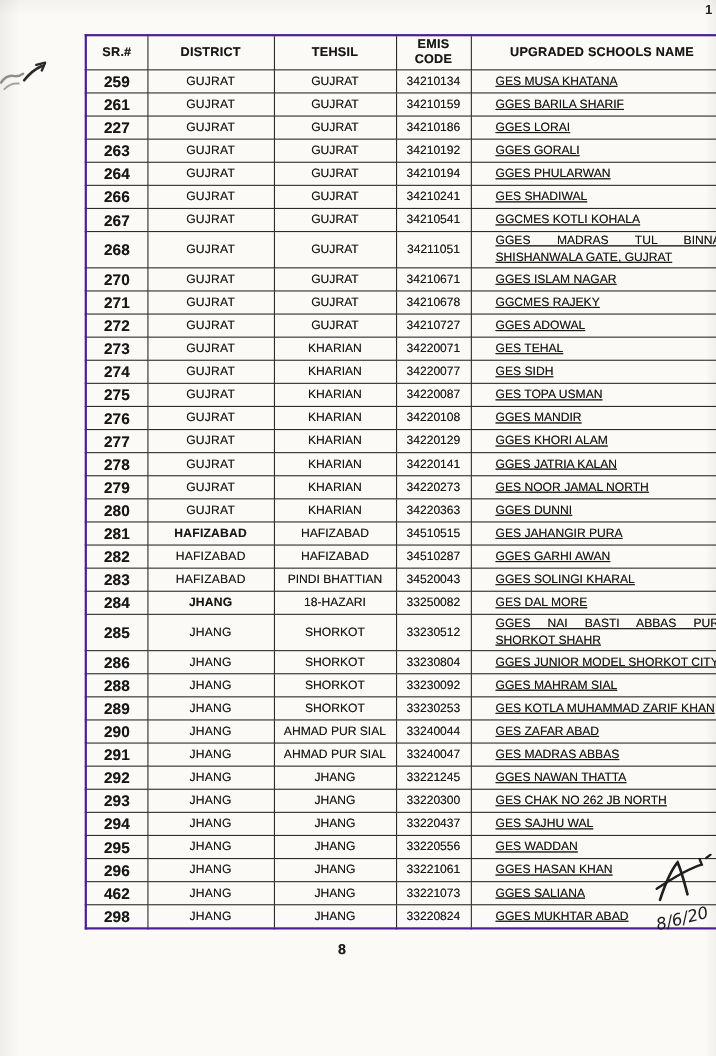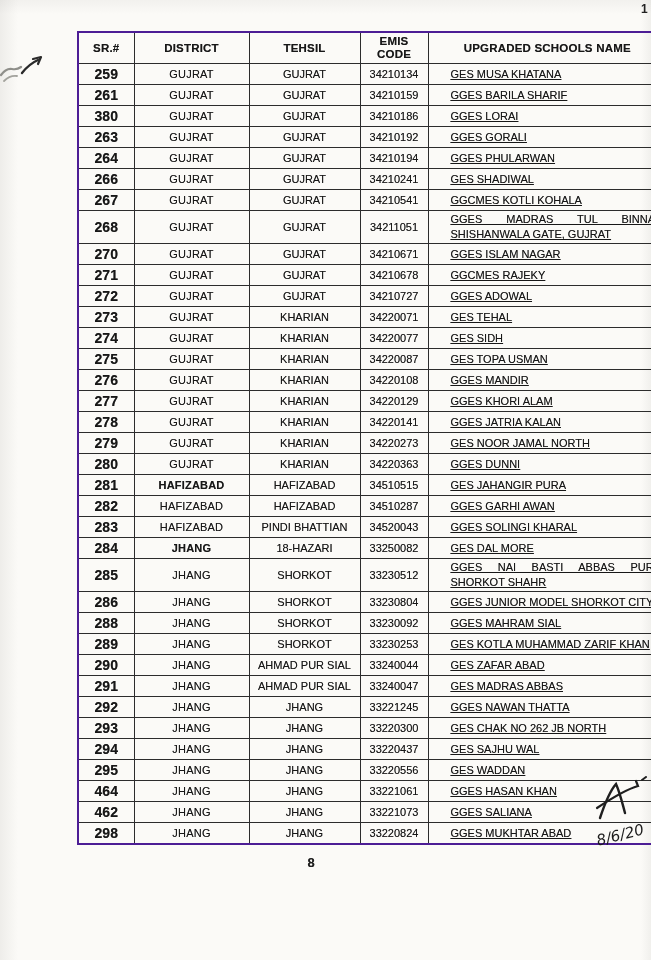--- a/index.html
+++ b/index.html
@@ -113,21 +113,21 @@
           <td class="c-school">GES MUSA KHATANA</td>
         </tr>
         <tr>
           <td class="c-sr">261</td>
           <td class="c-district">GUJRAT</td>
           <td class="c-tehsil">GUJRAT</td>
           <td class="c-emis">34210159</td>
           <td class="c-school">GGES BARILA SHARIF</td>
         </tr>
         <tr>
-          <td class="c-sr">380</td>
+          <td class="c-sr">227</td>
           <td class="c-district">GUJRAT</td>
           <td class="c-tehsil">GUJRAT</td>
           <td class="c-emis">34210186</td>
           <td class="c-school">GGES LORAI</td>
         </tr>
         <tr>
           <td class="c-sr">263</td>
           <td class="c-district">GUJRAT</td>
           <td class="c-tehsil">GUJRAT</td>
           <td class="c-emis">34210192</td>
@@ -330,21 +330,21 @@
           <td class="c-school">GES SAJHU WAL</td>
         </tr>
         <tr>
           <td class="c-sr">295</td>
           <td class="c-district">JHANG</td>
           <td class="c-tehsil">JHANG</td>
           <td class="c-emis">33220556</td>
           <td class="c-school">GES WADDAN</td>
         </tr>
         <tr>
-          <td class="c-sr">464</td>
+          <td class="c-sr">296</td>
           <td class="c-district">JHANG</td>
           <td class="c-tehsil">JHANG</td>
           <td class="c-emis">33221061</td>
           <td class="c-school">GGES HASAN KHAN</td>
         </tr>
         <tr>
           <td class="c-sr">462</td>
           <td class="c-district">JHANG</td>
           <td class="c-tehsil">JHANG</td>
           <td class="c-emis">33221073</td>

